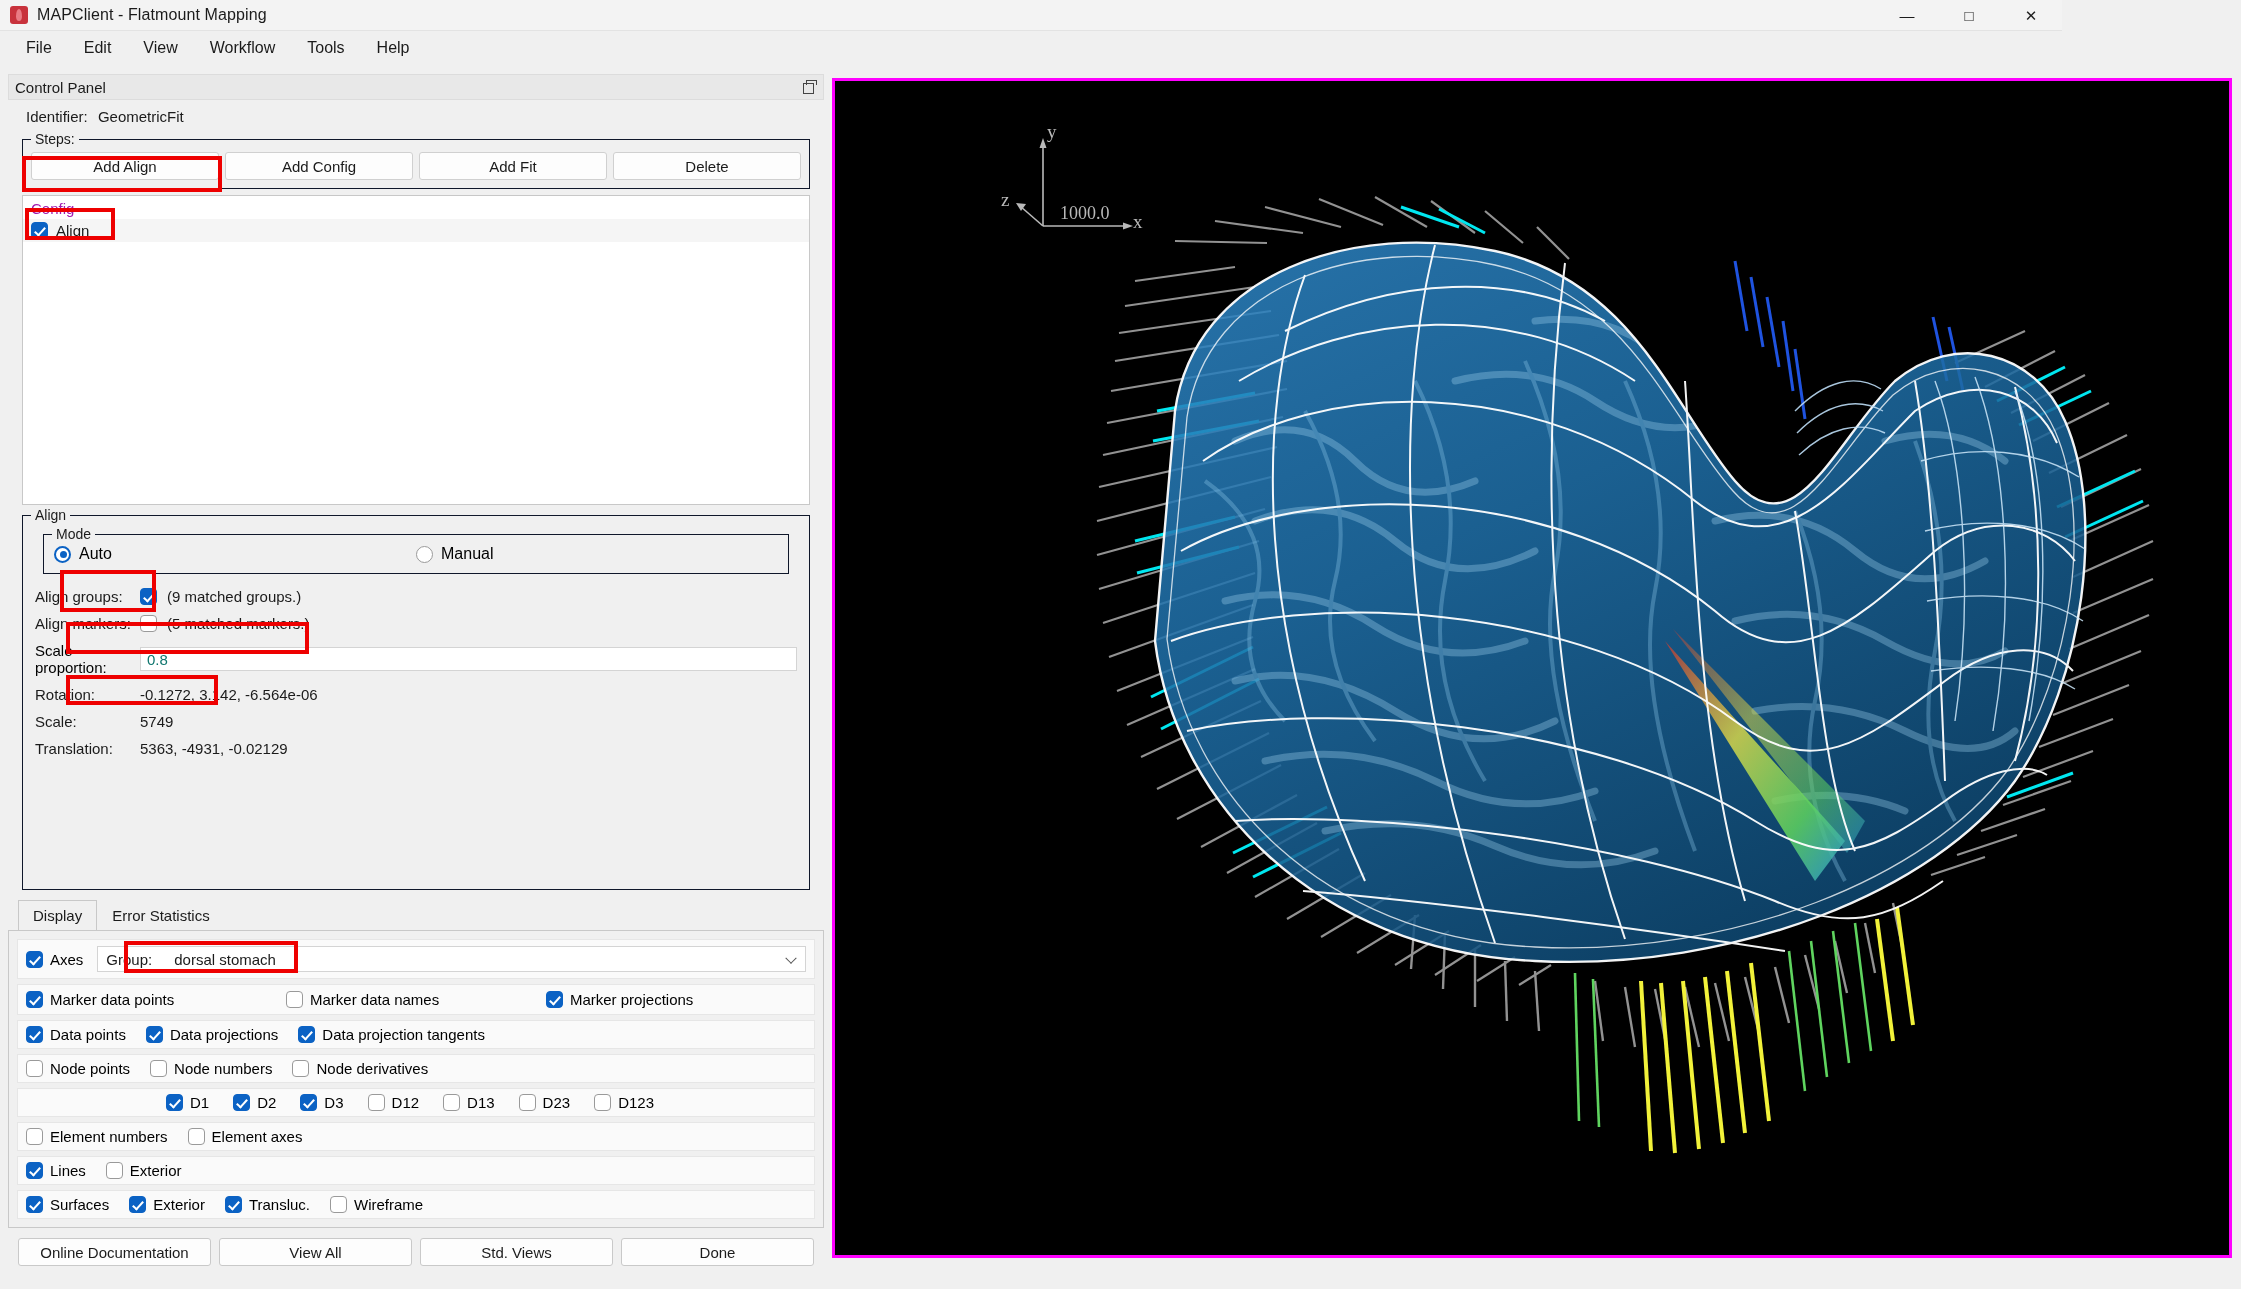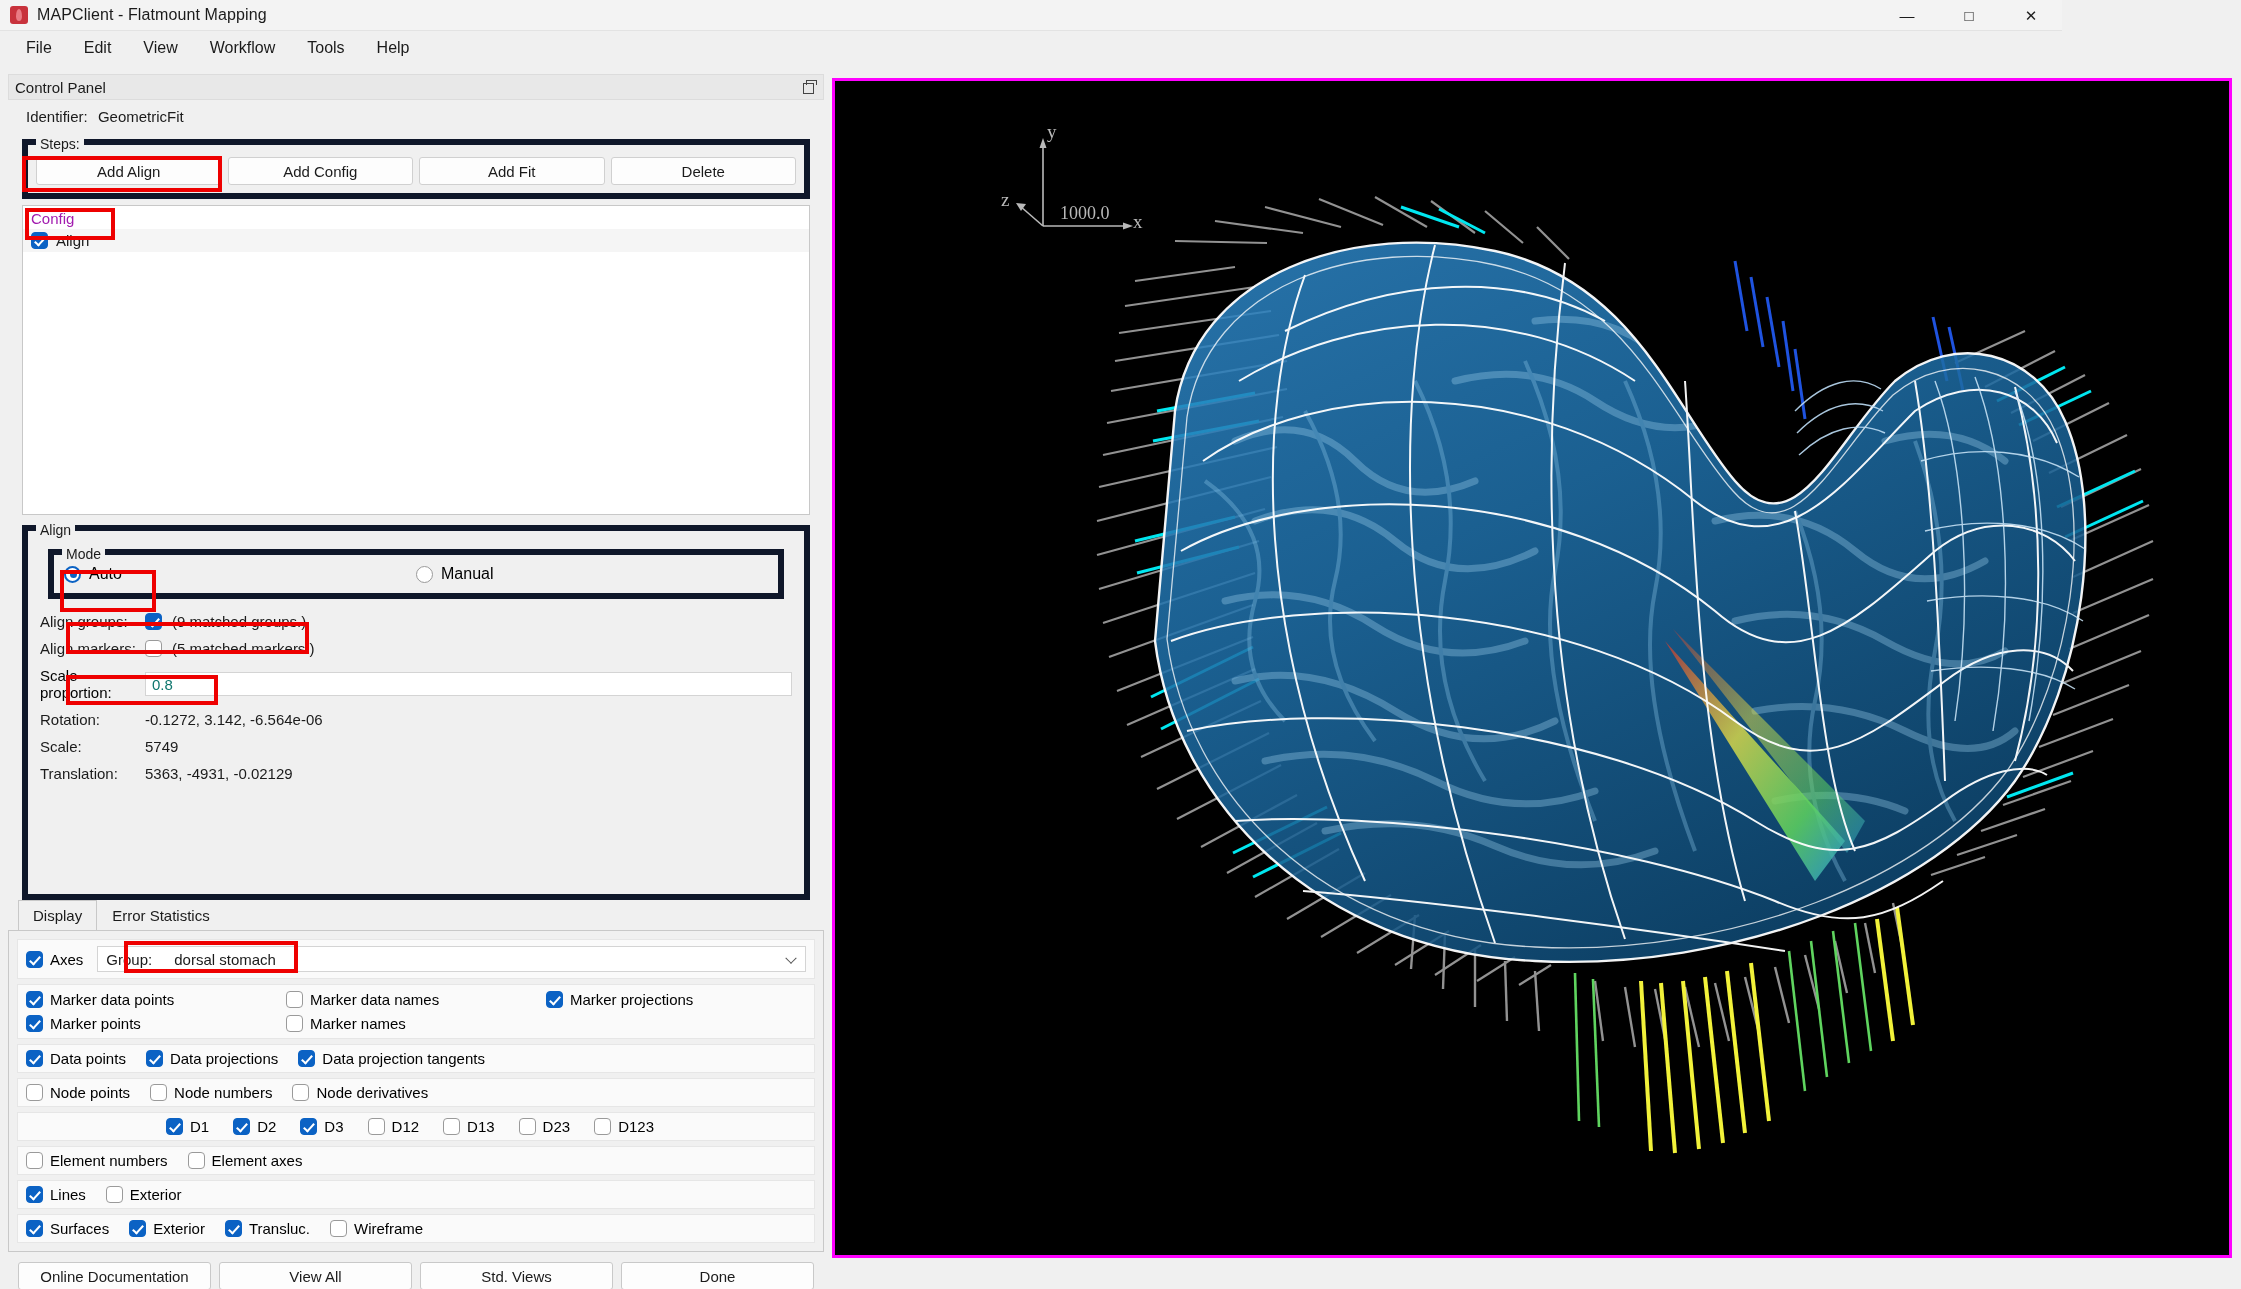--- a/index.html
+++ b/index.html
@@ -68,21 +68,21 @@
     content: ""; position: absolute; left: 3px; top: 0px; width: 9px; height: 4px;
     border: 1.5px solid #444; border-bottom: none;
   }
 
   #identifier-row {
     padding: 8px 10px 4px 18px; font-size: 15px; color: #1b1b1b;
   }
 
   
   .groupbox {
-    position: relative; border: 6px solid #0f172a; margin: 8px 14px 0 14px;
+    position: relative; border: 1px solid #0f172a; margin: 8px 14px 0 14px;
     padding: 10px 8px 8px 8px;
   }
   .groupbox > .gb-title {
     position: absolute; top: -9px; left: 8px; background: #f0f0f0;
     padding: 0 4px; font-size: 14px; color: #1b1b1b;
   }
 
   
   #steps-buttons { display: flex; gap: 6px; }
   .step-btn {
@@ -325,31 +325,20 @@
             <span>Marker data points</span>
           </span>
           <span class="col3">
             <span class="cb"></span>
             <span>Marker data names</span>
           </span>
           <span class="col3">
             <span class="cb checked"></span>
             <span>Marker projections</span>
           </span>
-        </div>
-        <div style="display:flex">
-          <span class="col3">
-            <span class="cb checked"></span>
-            <span>Marker points</span>
-          </span>
-          <span class="col3">
-            <span class="cb"></span>
-            <span>Marker names</span>
-          </span>
-          <span class="col3"></span>
         </div>
       </div>
 
       <div class="disp-row tight">
         <span class="inline-cb">
           <span class="cb checked"></span>
           <span>Data points</span>
         </span>
         <span class="inline-cb">
           <span class="cb checked"></span>

